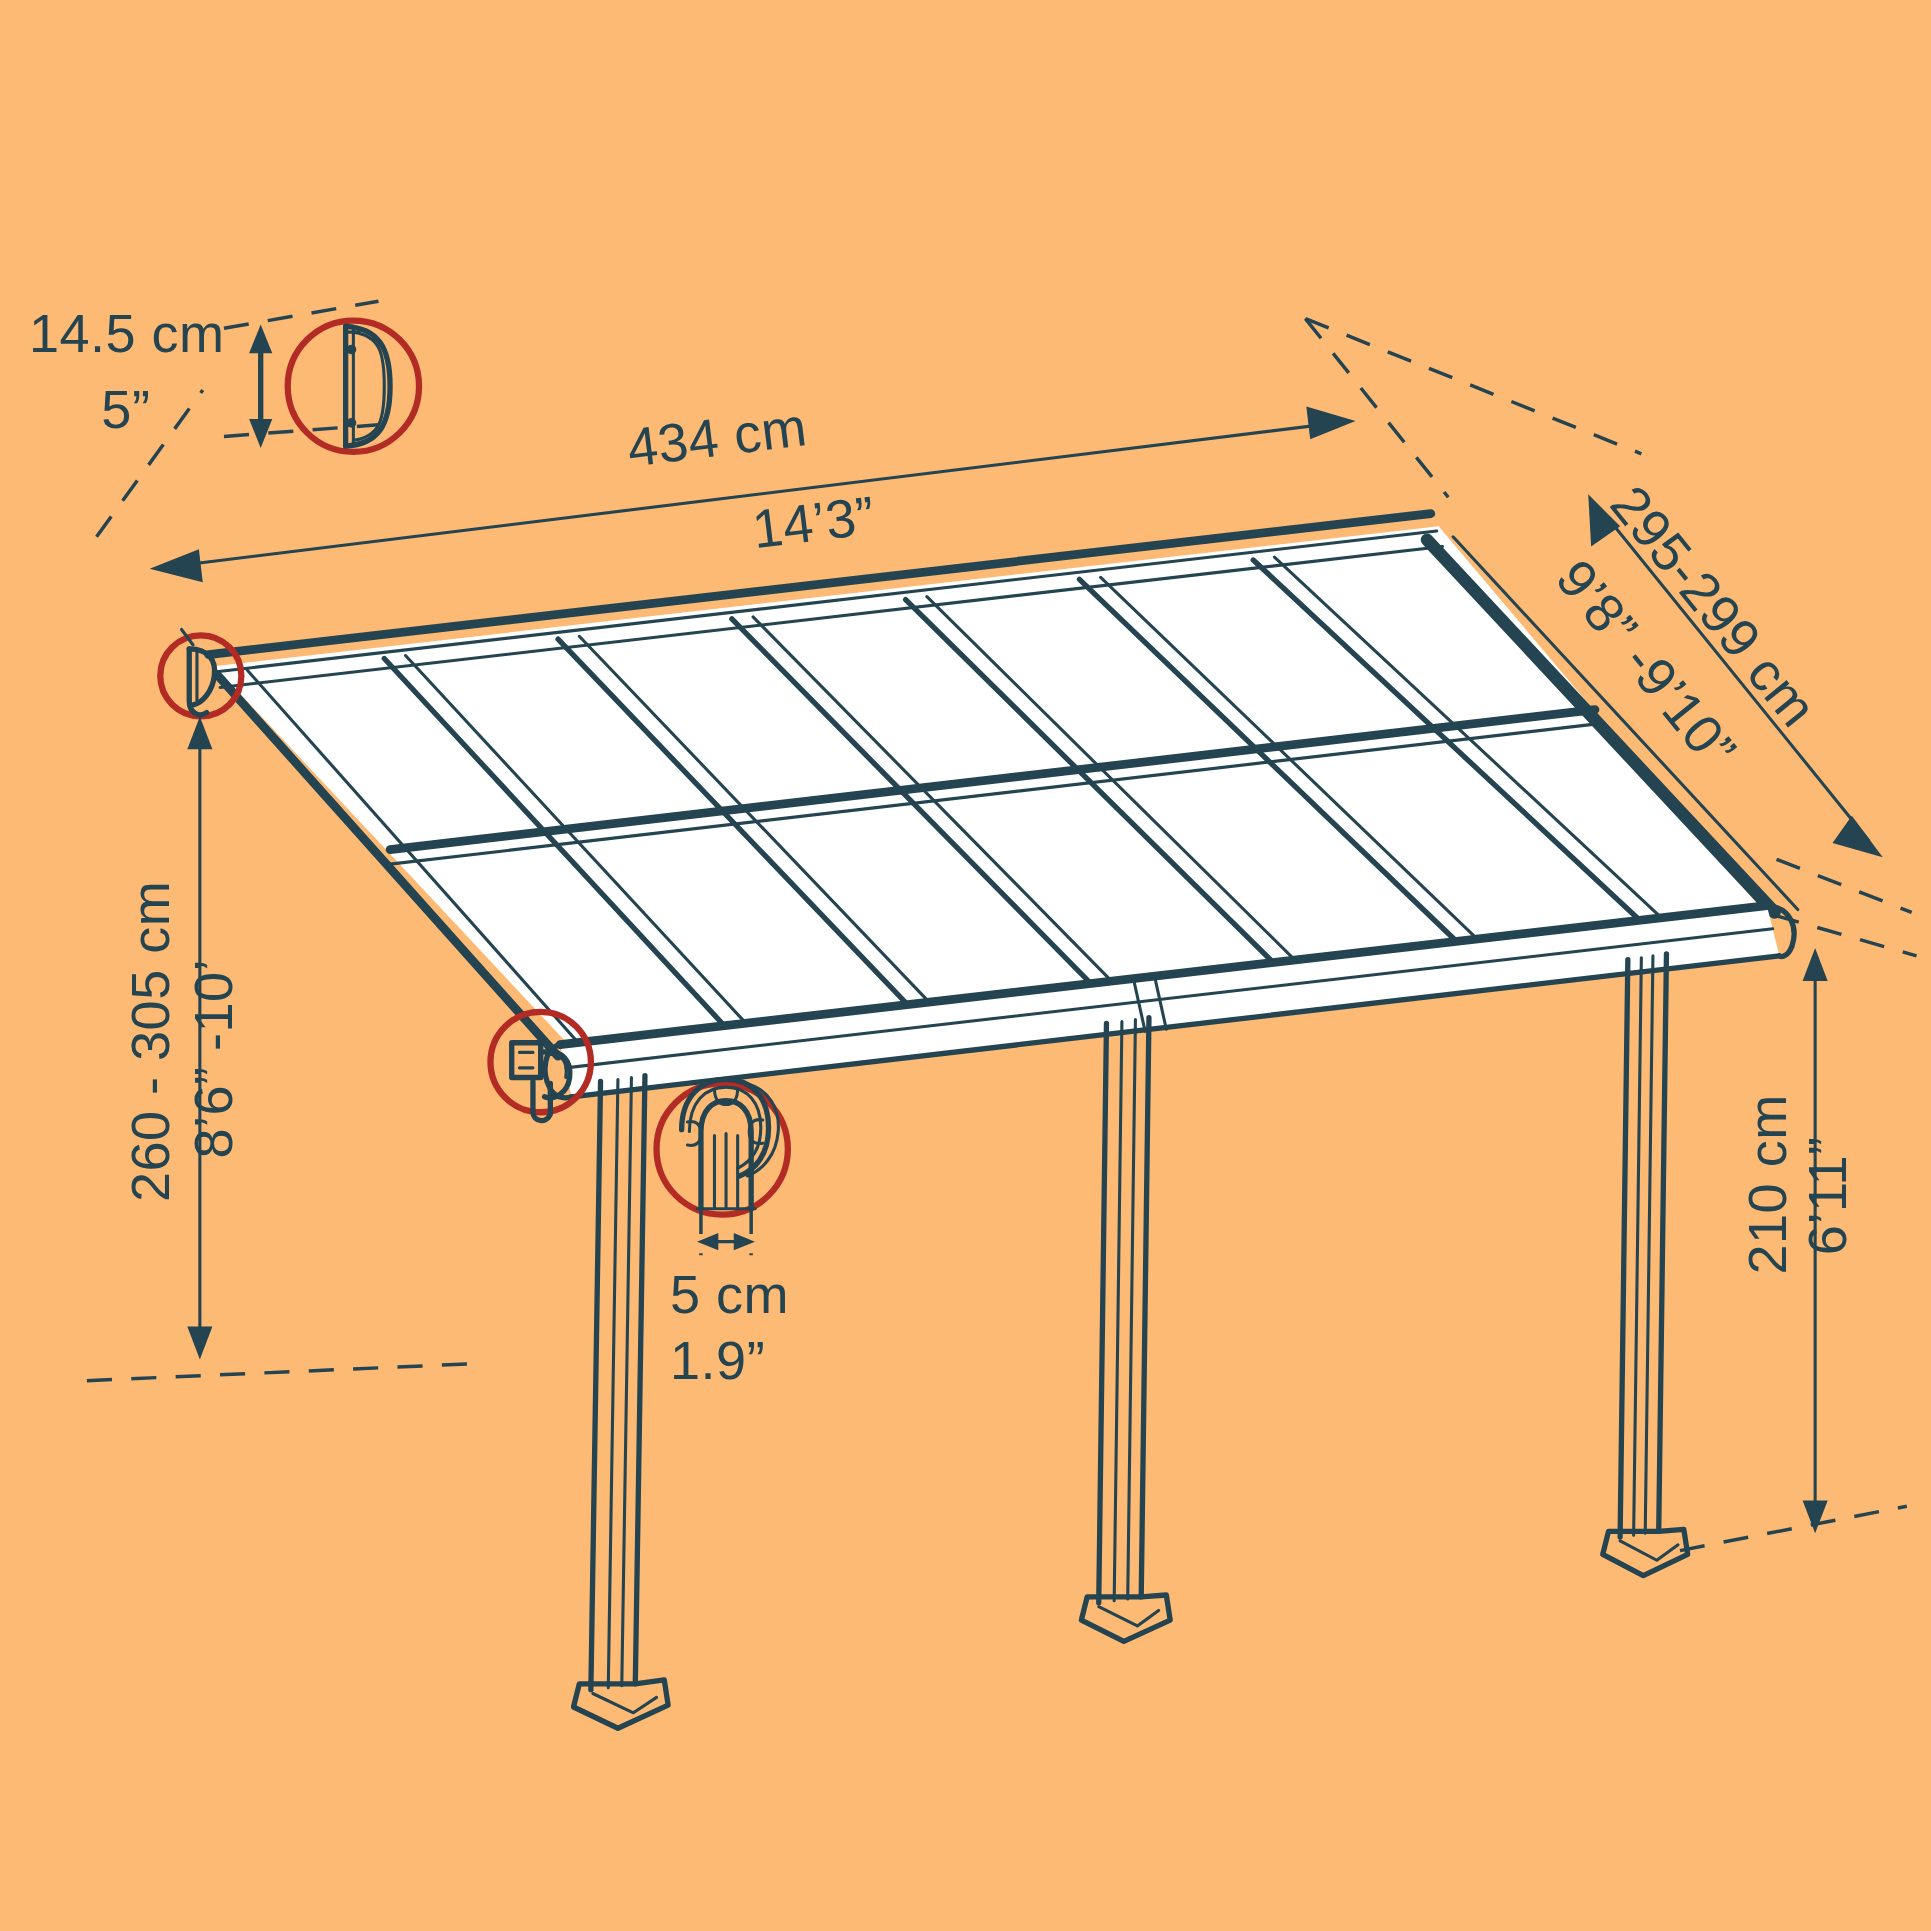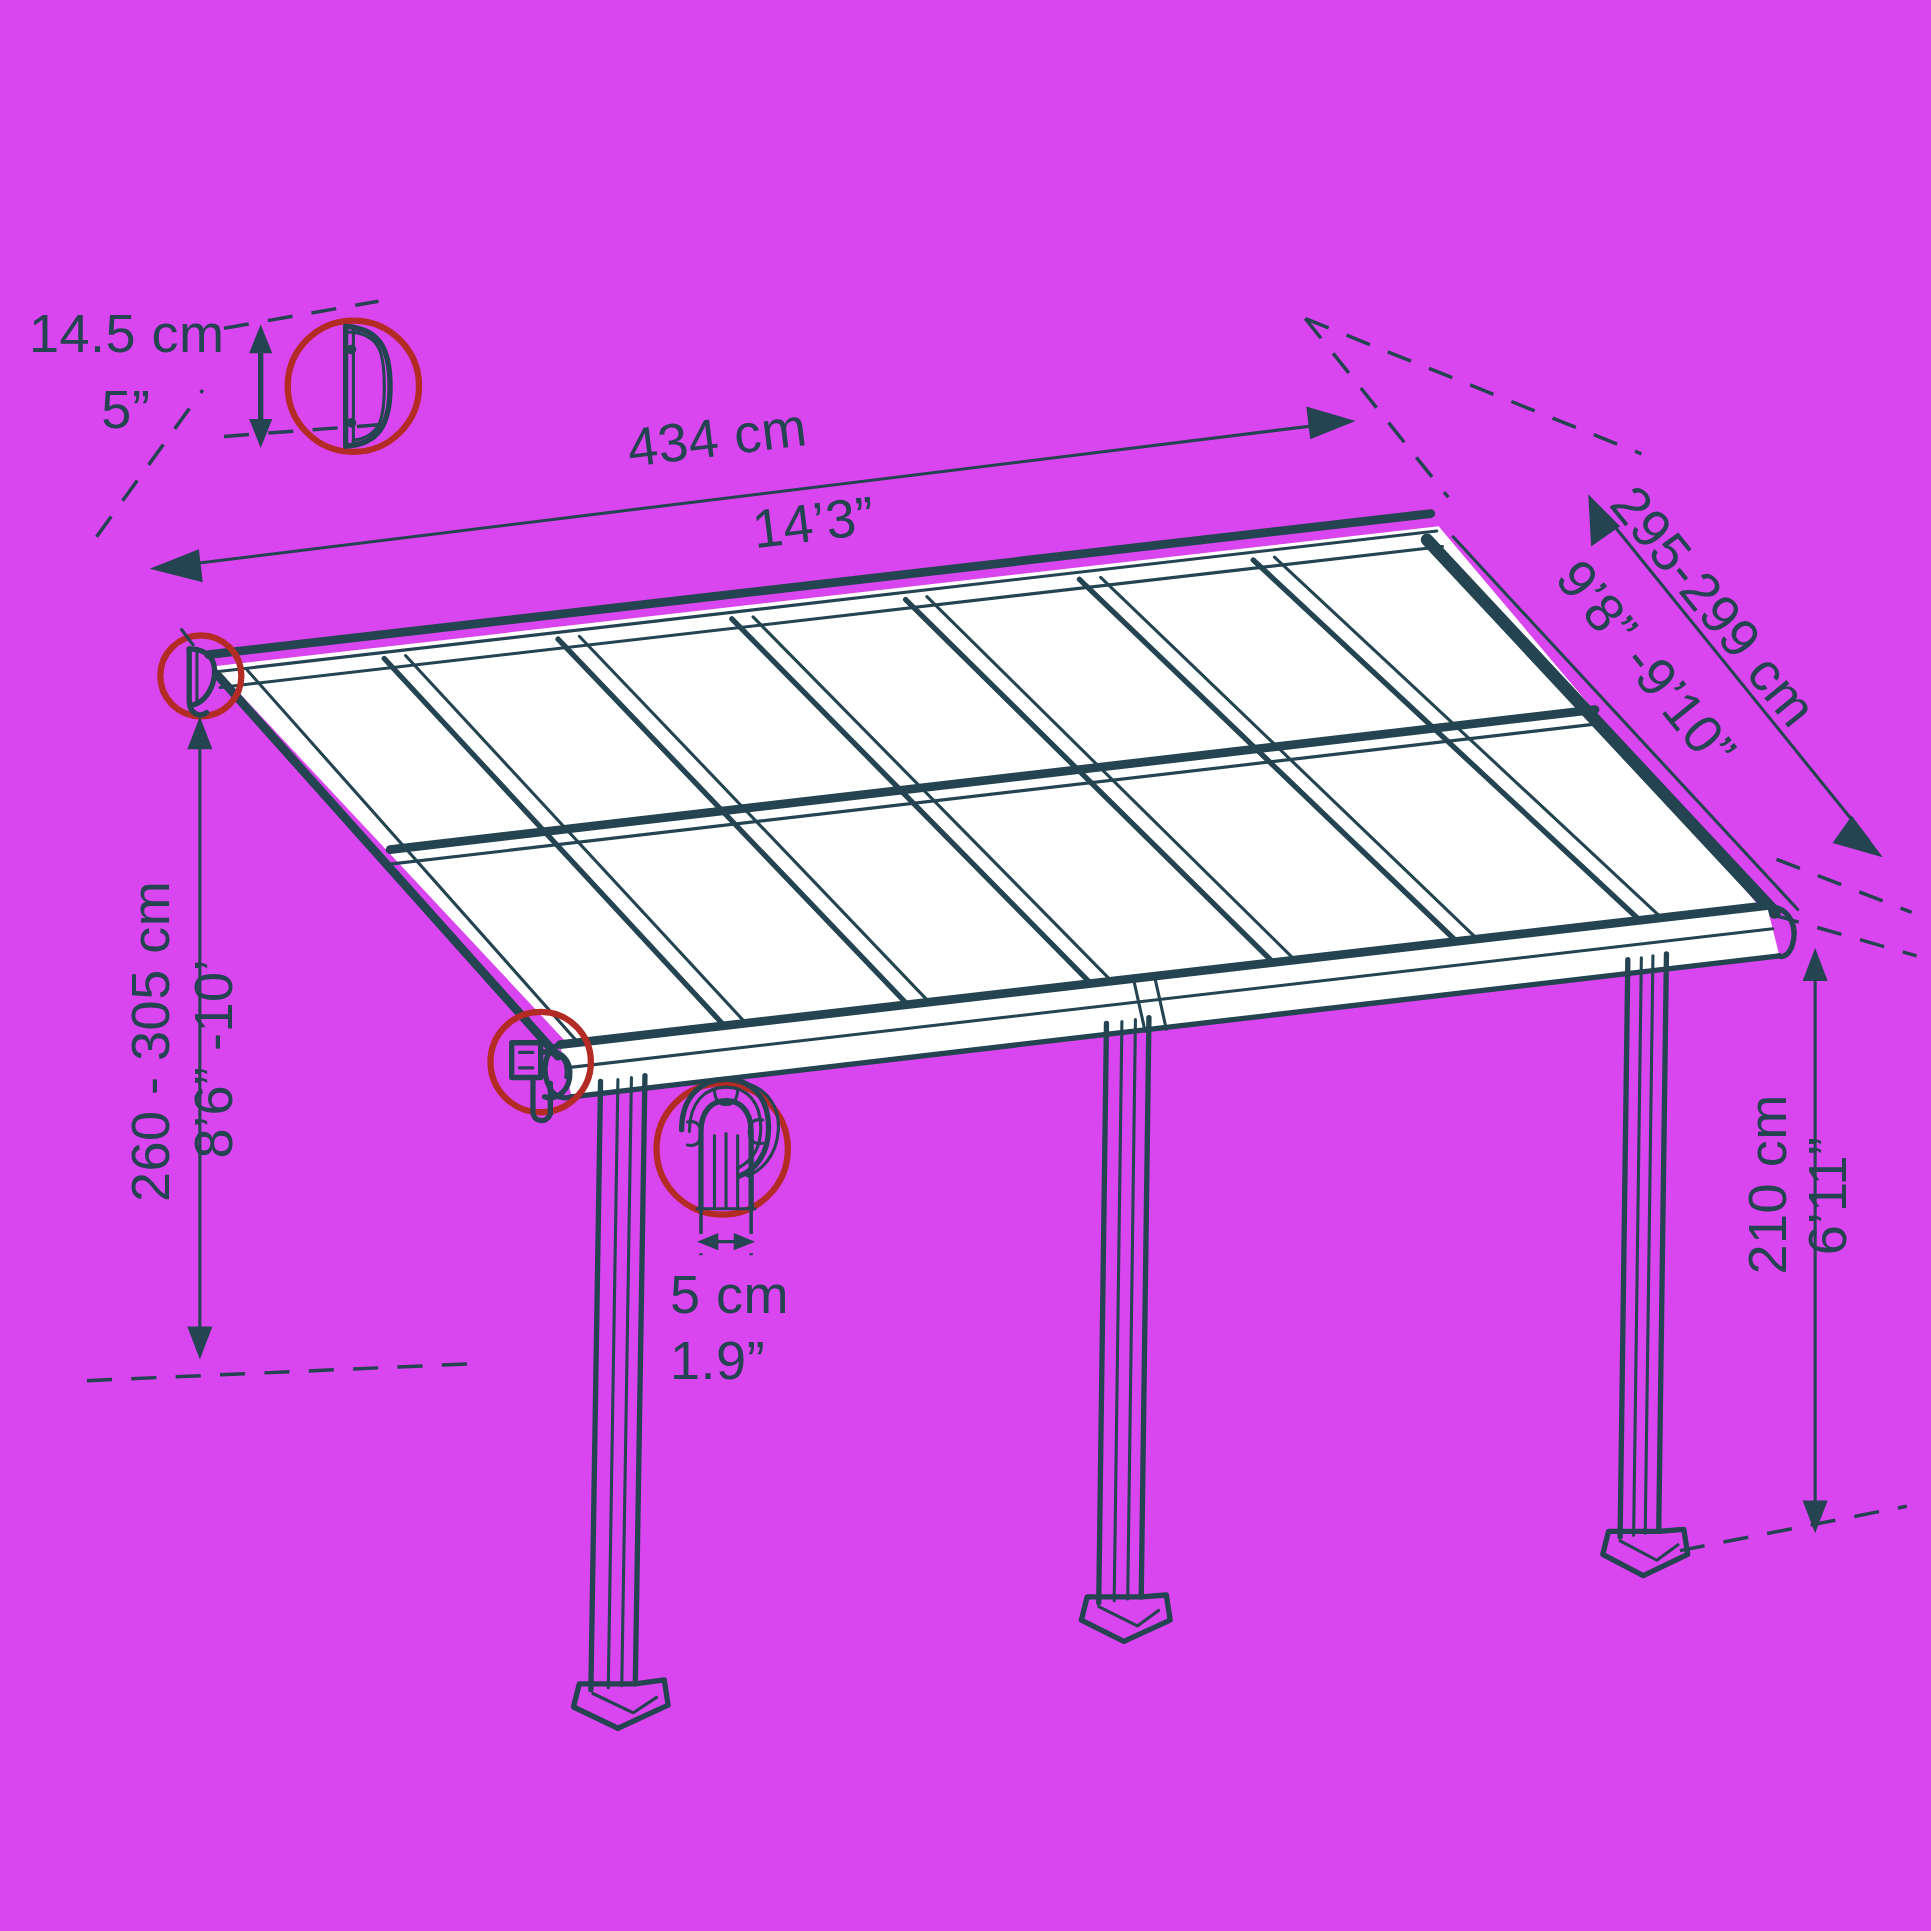--- a/index.html
+++ b/index.html
@@ -10,21 +10,21 @@
   body {
     width: 1931px;
     height: 1931px;
     font-family: "Liberation Sans", sans-serif;
     overflow: hidden;
   }
   #drawing-root {
     position: relative;
     width: 1931px;
     height: 1931px;
-    background: #d946ef;
+    background: #fdba74;
   }
   svg.canvas {
     display: block;
     width: 1931px;
     height: 1931px;
   }
   .dim-text {
     font-family: "Liberation Sans", sans-serif;
     font-size: 56px;
     fill: #234450;

